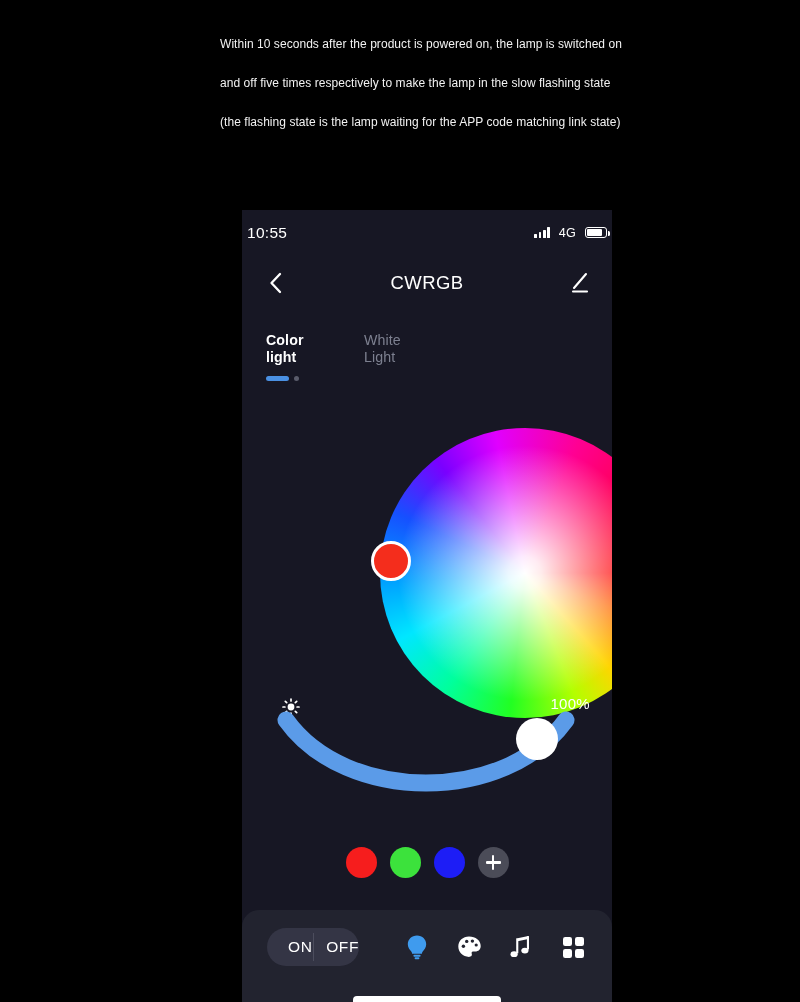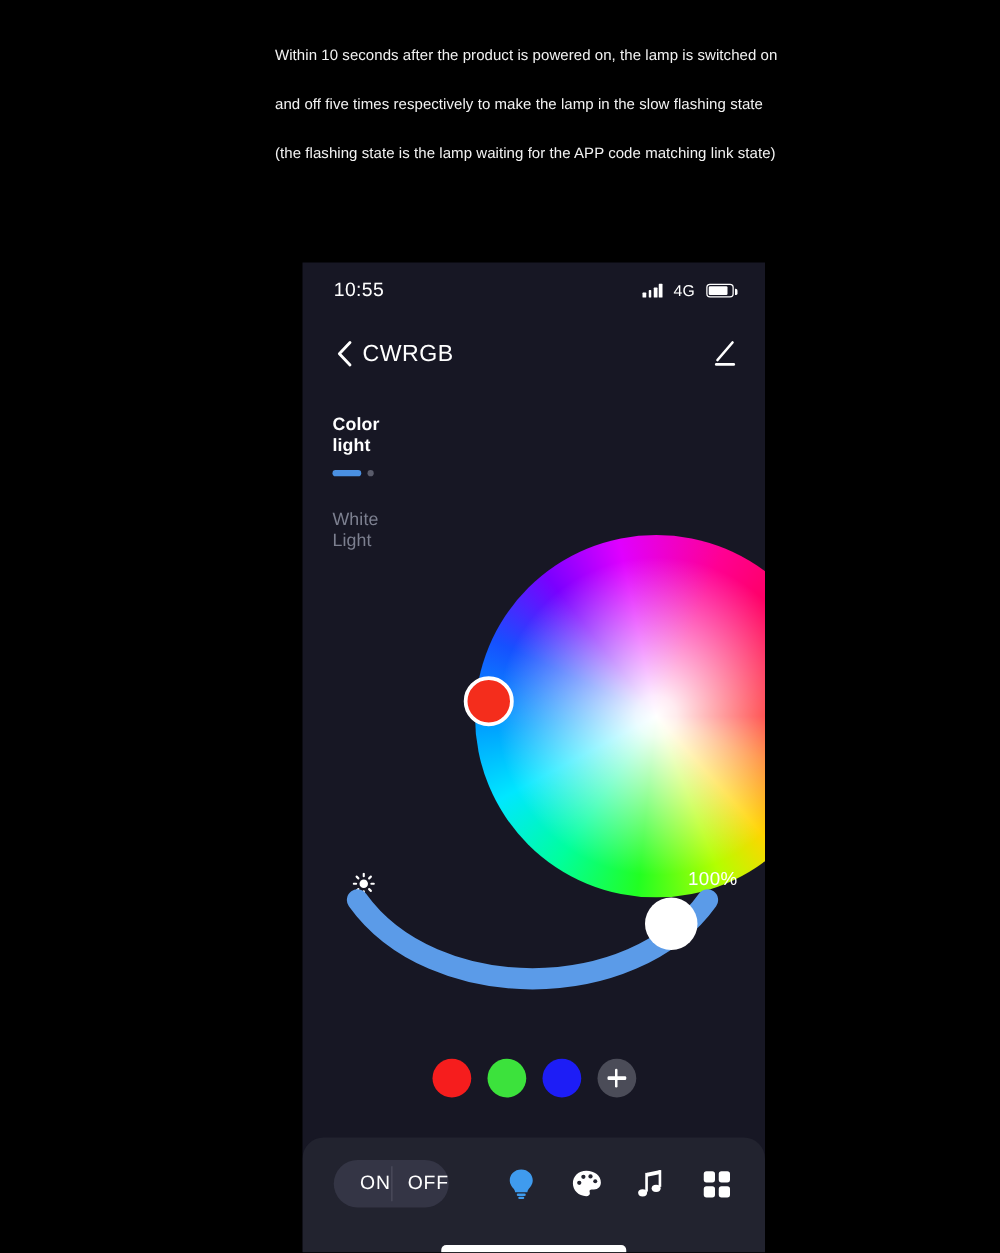--- a/index.html
+++ b/index.html
@@ -32,21 +32,21 @@
   
   .phone{
     position:absolute; left:242px; top:210px; width:370px; height:792px;
     background:#171724; overflow:hidden;
   }
 
   
   .statusbar{
     position:absolute; left:0; top:0; width:100%; height:45px;
     display:flex; align-items:center; justify-content:space-between;
-    padding:0 25px;
+    padding:0 5px;
   }
   .sb-time{ color:#ffffff; font-size:15.5px; letter-spacing:.3px; }
   .sb-right{ display:flex; align-items:center; gap:9px; }
   .sig{ display:flex; align-items:flex-end; gap:1.7px; height:11px; }
   .sig i{ display:block; width:2.6px; background:#fff; border-radius:.5px; }
   .sig i:nth-child(1){ height:4px; }
   .sig i:nth-child(2){ height:6.2px; }
   .sig i:nth-child(3){ height:8.4px; }
   .sig i:nth-child(4){ height:11px; }
   .net{ color:#fff; font-size:12.6px; letter-spacing:.2px; }
@@ -63,26 +63,26 @@
     background:#fff; border-radius:1px; display:block;
   }
 
   
   .navbar{
     position:absolute; left:0; top:47px; width:100%; height:52px;
     display:flex; align-items:center; padding:0 18px;
   }
   .nav-back{ width:30px; height:30px; display:flex; align-items:center; justify-content:center; }
   .nav-title{
-    flex:1; text-align:left; color:#fff; font-size:18.5px; letter-spacing:.4px;
+    flex:1; text-align:center; color:#fff; font-size:18.5px; letter-spacing:.4px;
   }
   .nav-edit{ width:30px; height:30px; display:flex; align-items:center; justify-content:center; }
 
   
-  .tabs{ position:absolute; left:24px; top:122px; display:flex; gap:42px;flex-direction:column; }
+  .tabs{ position:absolute; left:24px; top:122px; display:flex; gap:42px; }
   .tab{ position:relative; }
   .tab-label{
     font-size:14.2px; line-height:17px; width:56px; letter-spacing:.1px;
   }
   .tab.active .tab-label{ color:#ffffff; font-weight:bold; }
   .tab.inactive .tab-label{ color:#7d8090; }
   .tab-indicator{
     position:absolute; left:0; top:44px; display:flex; align-items:center; gap:5px;
   }
   .tab-indicator .pill{ width:23px; height:5px; border-radius:3px; background:#4a90e2; }

